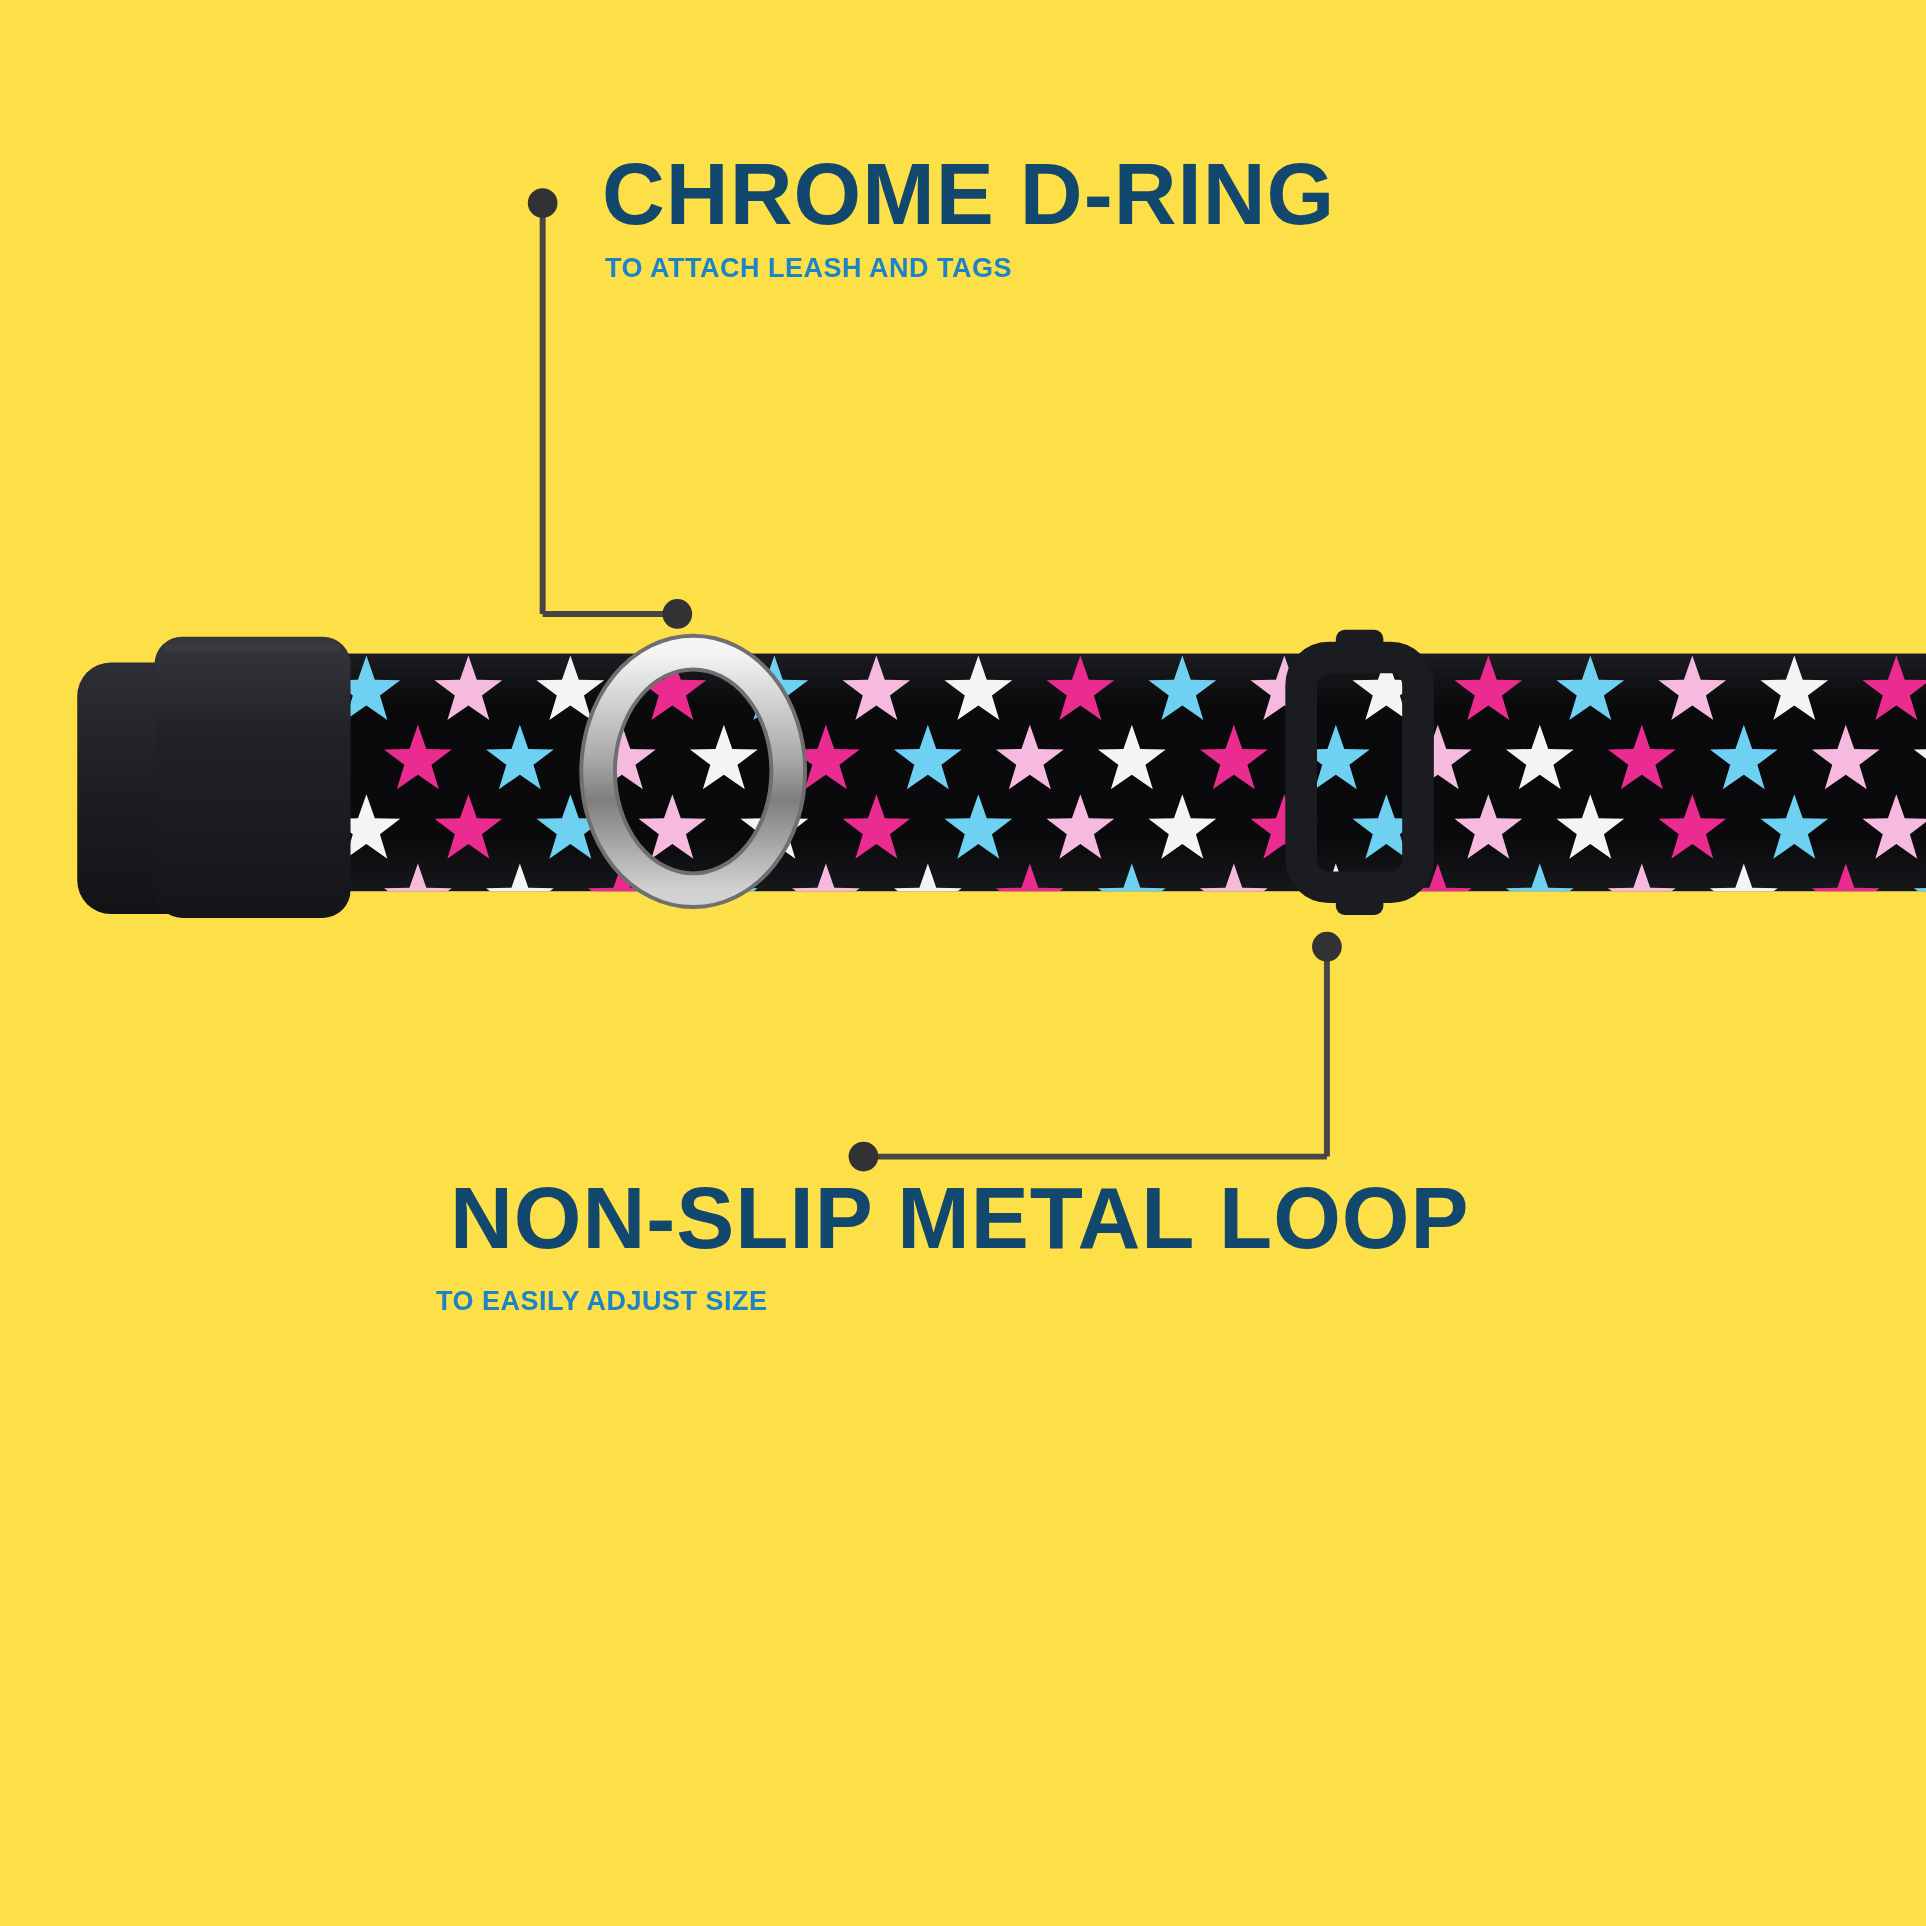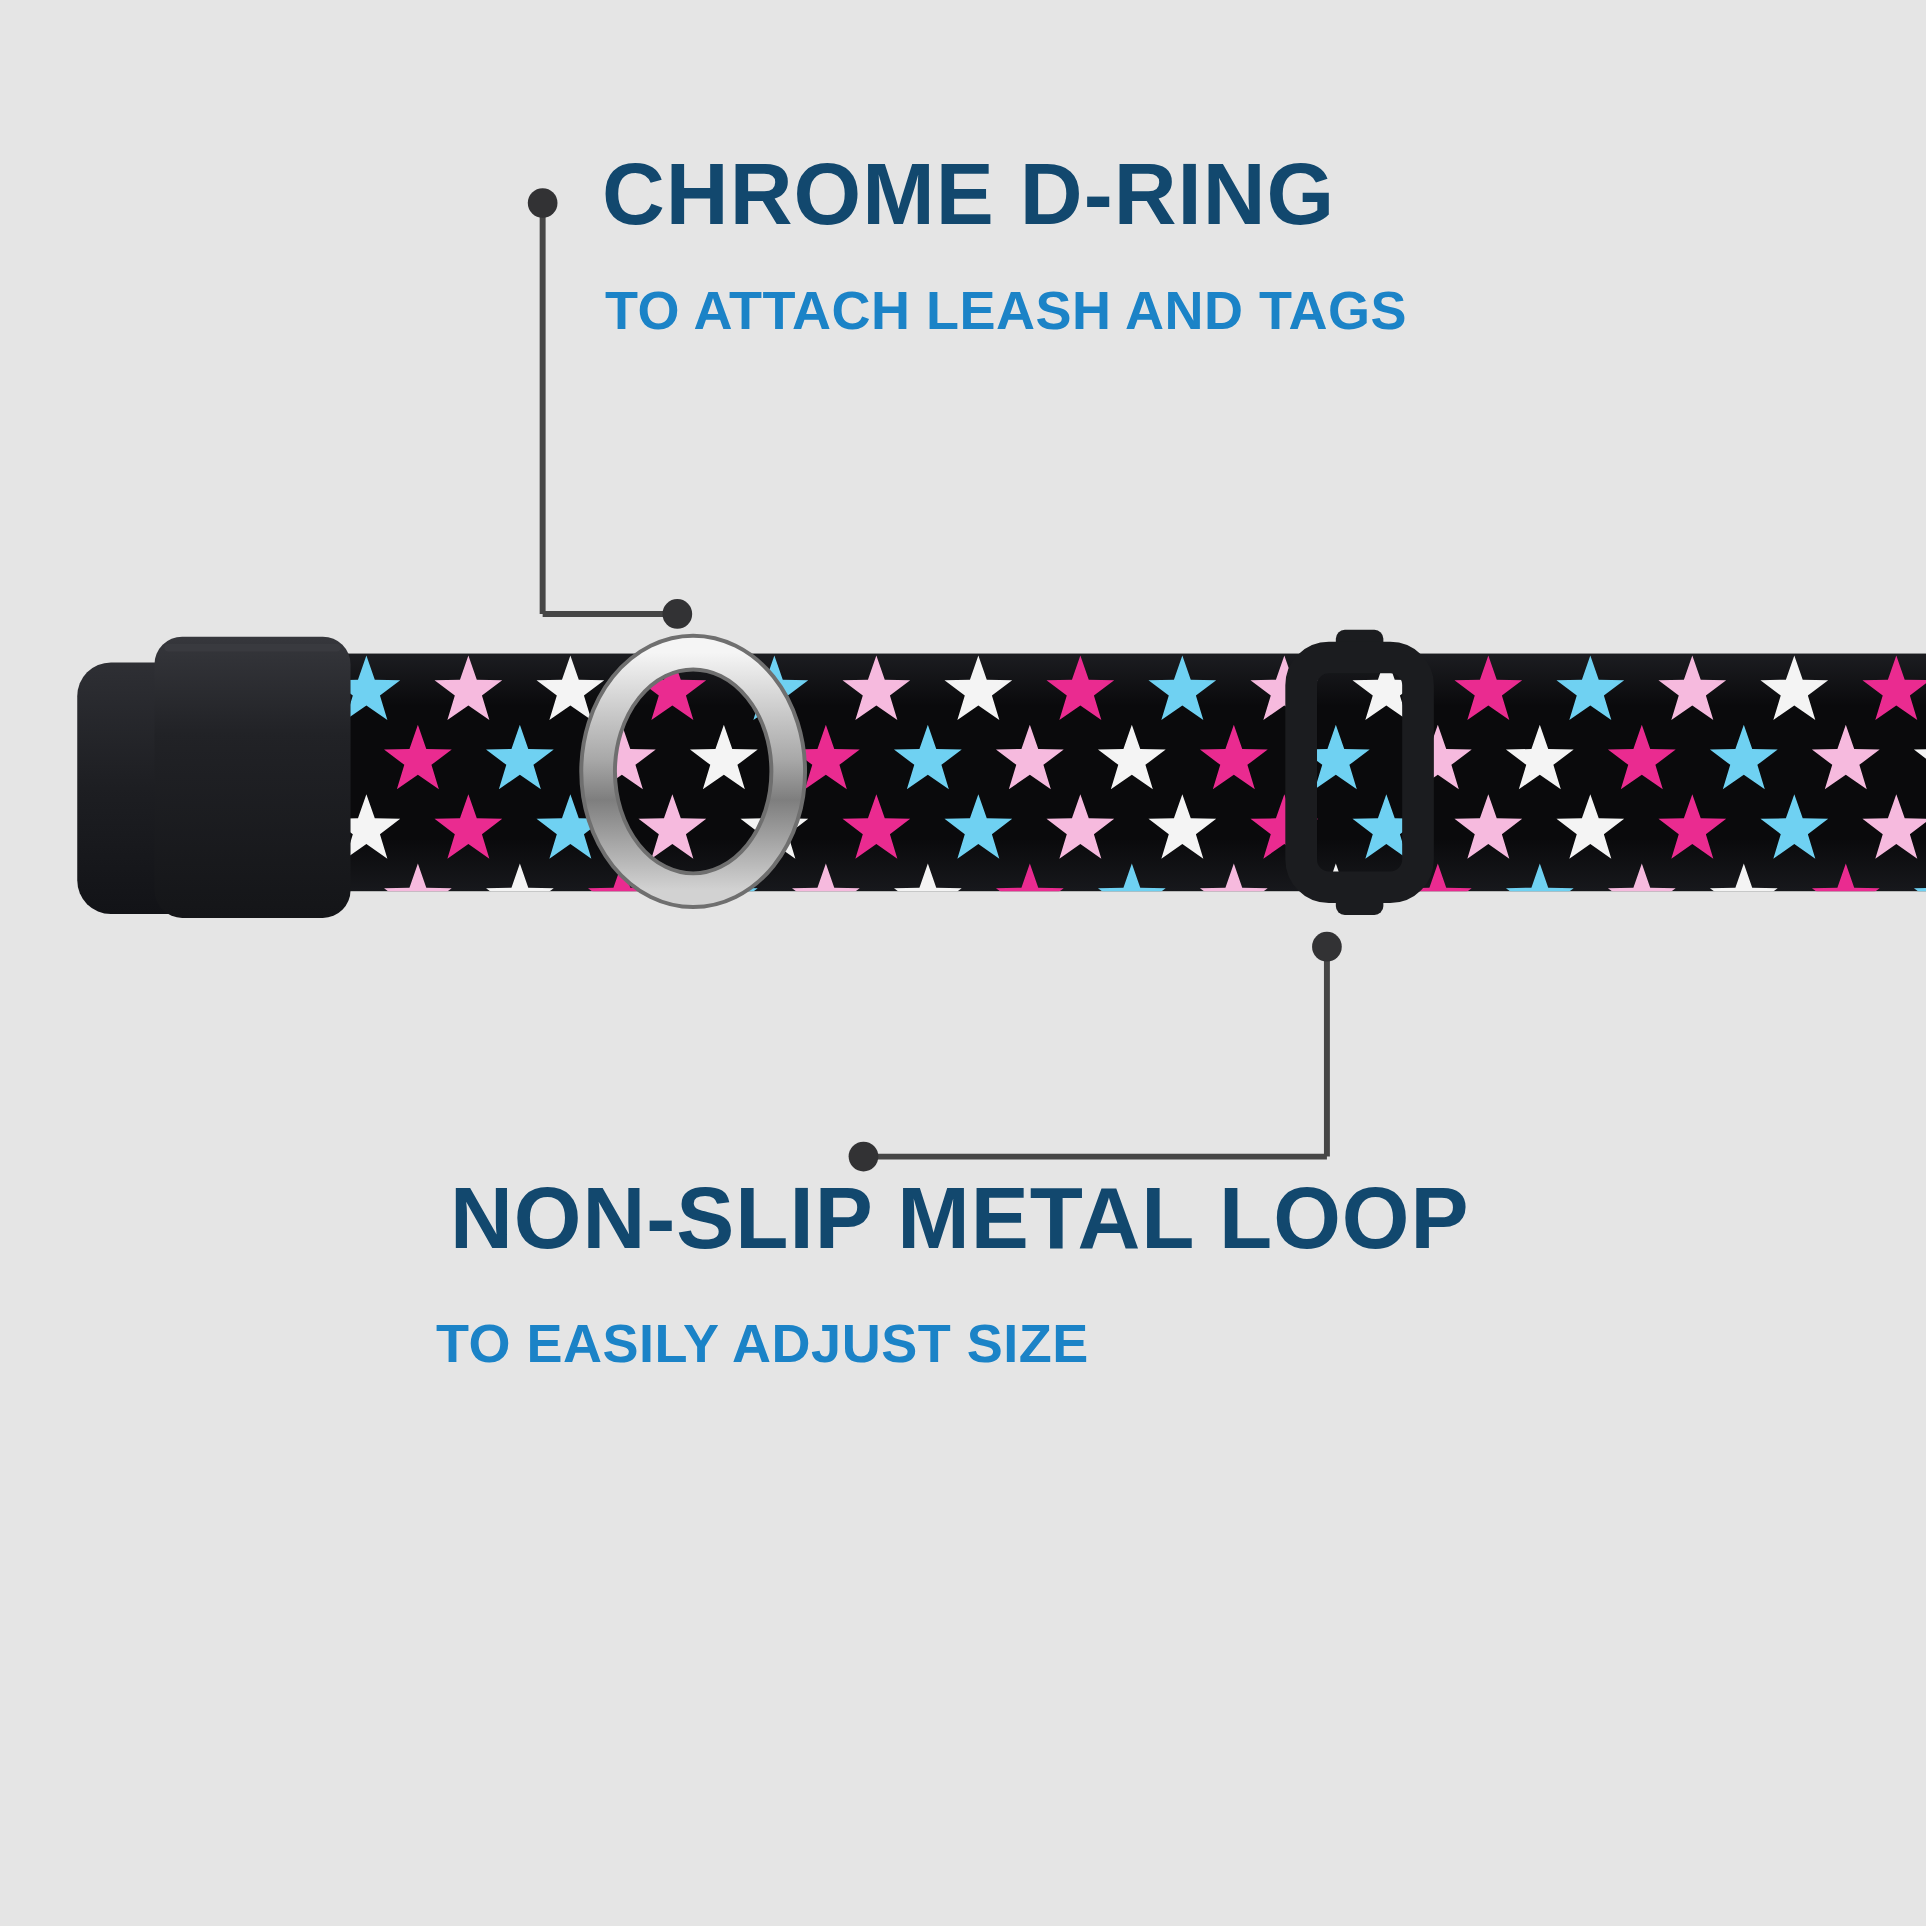--- a/index.html
+++ b/index.html
@@ -1,27 +1,27 @@
 <!DOCTYPE html>
 <html style="--heading: #12486e; --subtitle: #1b83c7;"><head>
 <meta charset="utf-8">
 <style>
   html,body{margin:0;padding:0;background:#ffffff}
   .canvas{
-    position:relative;width:1927px;height:1927px;background:#e5e5e5;overflow:hidden;
+    position:relative;width:1927px;height:1927px;background:#fde047;overflow:hidden;
     font-family:"Liberation Sans",sans-serif;
   }
   .collar-svg{position:absolute;left:0;top:0}
   .title{
     position:absolute;font-weight:700;font-size:87px;line-height:1;
     color:var(--heading,#12486e);white-space:nowrap;letter-spacing:1px;
   }
   .subtitle{
-    position:absolute;font-weight:700;font-size:54px;line-height:1;
-    color:var(--subtitle,#1b83c7);white-space:nowrap;letter-spacing:0.5px;margin-top:28px;
+    position:absolute;font-weight:700;font-size:27px;line-height:1;
+    color:var(--subtitle,#1b83c7);white-space:nowrap;letter-spacing:0.5px;
   }
   #dring-title{left:602px;top:150px}
   #dring-subtitle{left:605px;top:255px}
   #loop-title{left:450px;top:1174px}
   #loop-subtitle{left:436px;top:1288px}
 </style>
 </head>
 <body>
 
 <div class="canvas">

